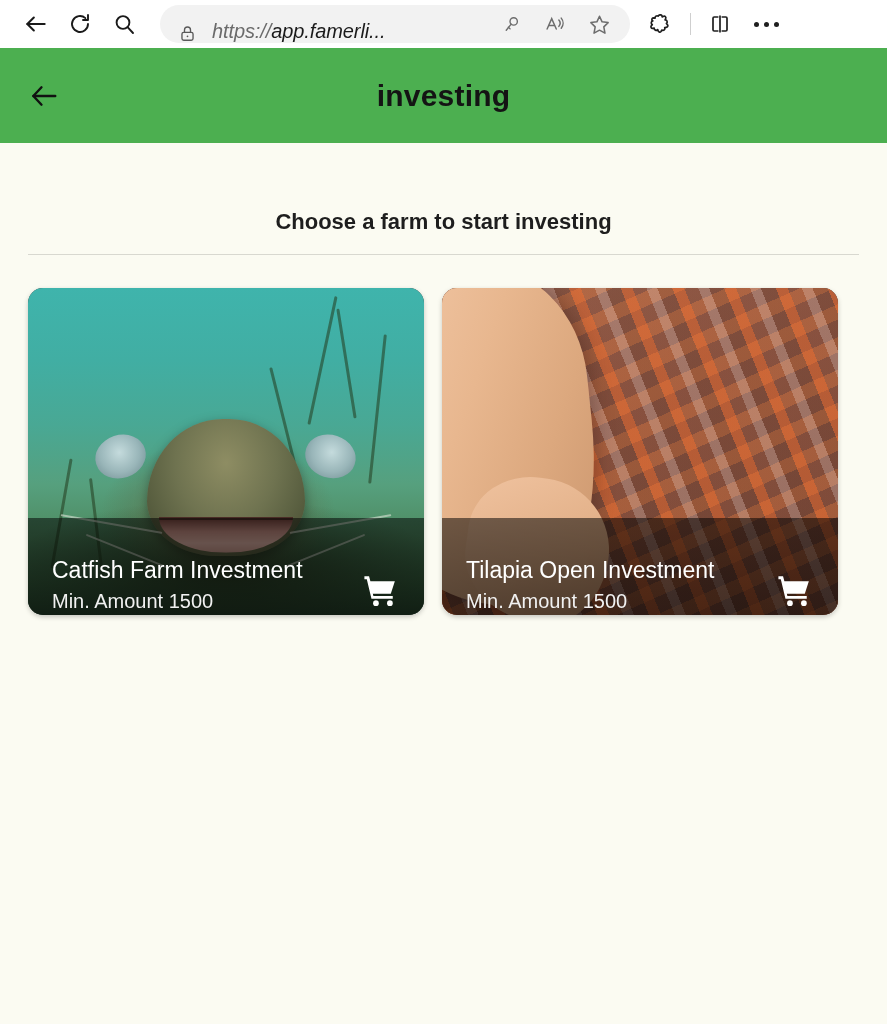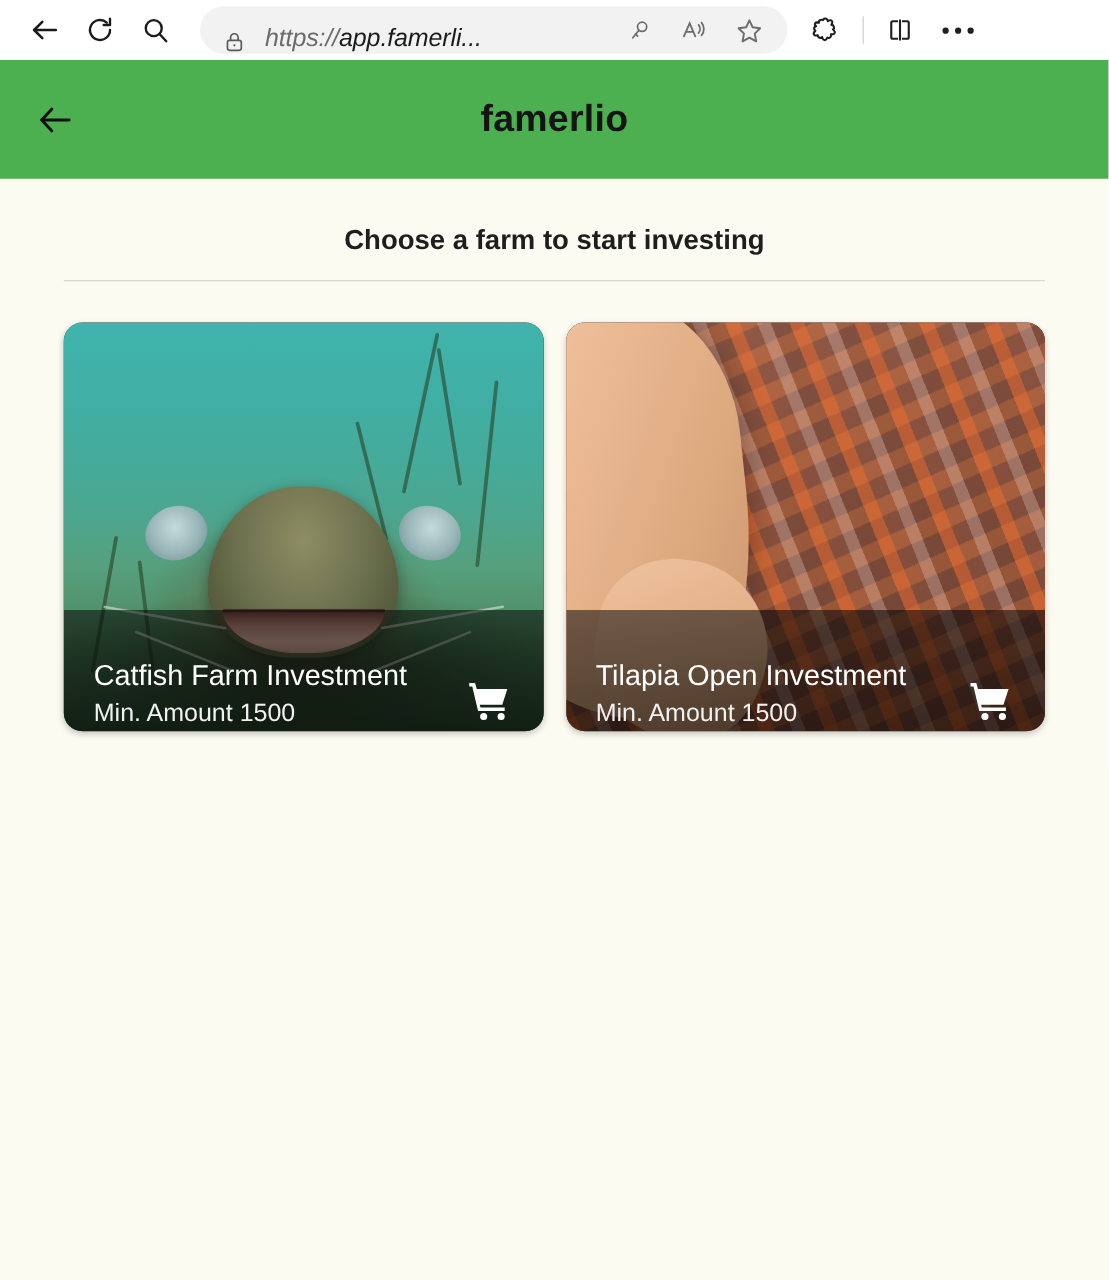--- a/index.html
+++ b/index.html
@@ -96,21 +96,22 @@
     position: absolute;
     left: 0; right: 0;
     text-align: center;
     font-size: 30px;
     font-weight: bold;
     color: #141414;
     letter-spacing: 0.2px;
   }
 
   .content {
-    padding: 0 51px;
+    padding: 0 28px;
+    margin-top: 30px;
   }
   .section-title {
     text-align: center;
     font-size: 22px;
     font-weight: bold;
     color: #1e1e1e;
     padding: 36px 0 19px;
   }
   .divider {
     height: 1px;
@@ -332,21 +333,21 @@
 
 <div class="app">
 
   <div class="app-header">
     <div class="hdr-back">
       <svg width="30" height="30" viewBox="0 0 24 24" fill="none" stroke="currentColor" stroke-width="1.9" stroke-linecap="round" stroke-linejoin="round">
         <line x1="21" y1="12" x2="3.5" y2="12"></line>
           <polyline points="10,5 3.5,12 10,19"></polyline>
       </svg>
     </div>
-    <div class="hdr-title">famerlio</div>
+    <div class="hdr-title">investing</div>
   </div>
 
   <div class="content">
     <div class="section-title">Choose a farm to start investing</div>
     <div class="divider"></div>
 
     <div class="card-grid">
 
       <div class="farm-card">
         <div class="card-img img-catfish">

